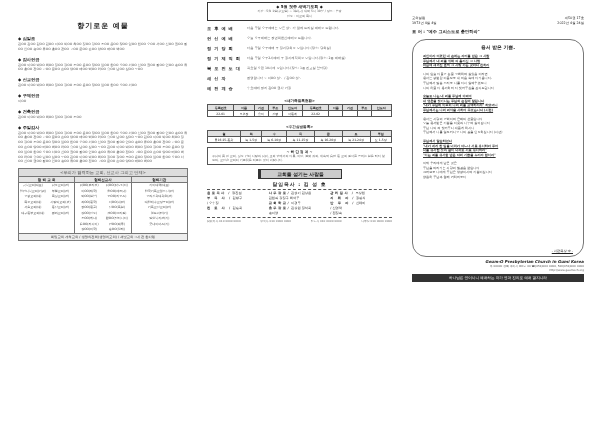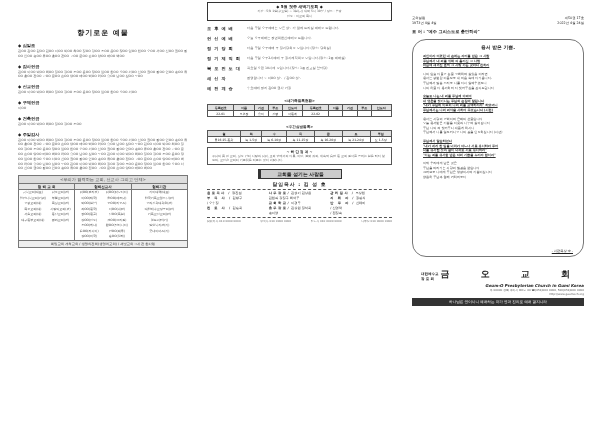--- a/index.html
+++ b/index.html
@@ -1,21 +1,21 @@
 <!DOCTYPE html>
 <html><head>
 <meta charset="utf-8">
 <style>
   html, body { margin:0; padding:0; background:#fff; }
   body { width:600px; height:424px; position:relative; overflow:hidden; font-family:"DejaVu Sans", sans-serif; color:#222; }
   .page { position:absolute; top:0; height:424px; }
   .col1 { left:18px; width:170px; }
   .col2 { left:207px; width:185px; }
   .col3 { left:412px; width:172px; }
-  .title-main { text-align:center; font-size:7px; font-weight:bold; margin-top:28px; letter-spacing:1px; }
+  .title-main { text-align:center; font-size:7px; font-weight:bold; margin-top:21px; letter-spacing:1px; }
   .sec-head { font-size:4.2px; font-weight:bold; margin-top:5px; }
   .sec-body { font-size:3.2px; line-height:4.8px; color:#555; margin-top:1px; }
   .partners { margin-top:4px; border:1px solid #777; }
   .partners-head { background:#ddd; text-align:center; font-size:4.2px; padding:1px 0; border-bottom:1px solid #777; color:#555; }
   .partners-grid { display:flex; }
   .pcol { border-right:1px solid #777; flex:1; }
   .pcol:last-child { border-right:none; }
   .pcol-head { background:#e5e5e5; text-align:center; font-size:3.5px; font-weight:bold; border-bottom:1px solid #777; padding:0.5px 0; }
   .pcol-body { display:flex; }
   .pcol-body > div { flex:1; font-size:3px; line-height:5.5px; text-align:center; color:#444; }
@@ -322,24 +322,17 @@
         <div class="poem-stanza">
           <div><span>이제 우리에게 남은 것은</span></div>
           <div><span>주님을 따라가는 사랑의 발걸음 뿐입니다</span></div>
           <div><span>그러므로 나에게 주님은 생명이시며 기쁨이십니다</span></div>
           <div><span>영원히 주님과 함께 거하리로다</span></div>
         </div>
       </div>
     <div class="poem-sign">- 시편묵상 中 -</div>
   </div>
 
-  <div class="church-name">
-    <div class="sm">
-      <div>대한예수교</div>
-      <div>장 로 회</div>
-    </div>
-    <div class="big">금 오 교 회</div>
-  </div>
   <div class="eng">Geum-O Presbyterian Church in Gumi Korea</div>
   <div class="addr">우 00000  경북 구미시 OO로 00  ☎(054)000-0000, FAX(054)000-0000</div>
   <div class="addr">http://www.geumoch.org</div>
   <div class="motto">하나님은 영이시니 예배하는 자가 영과 진리로 예배 할지니라</div>
 </div>
 
 </body></html>

